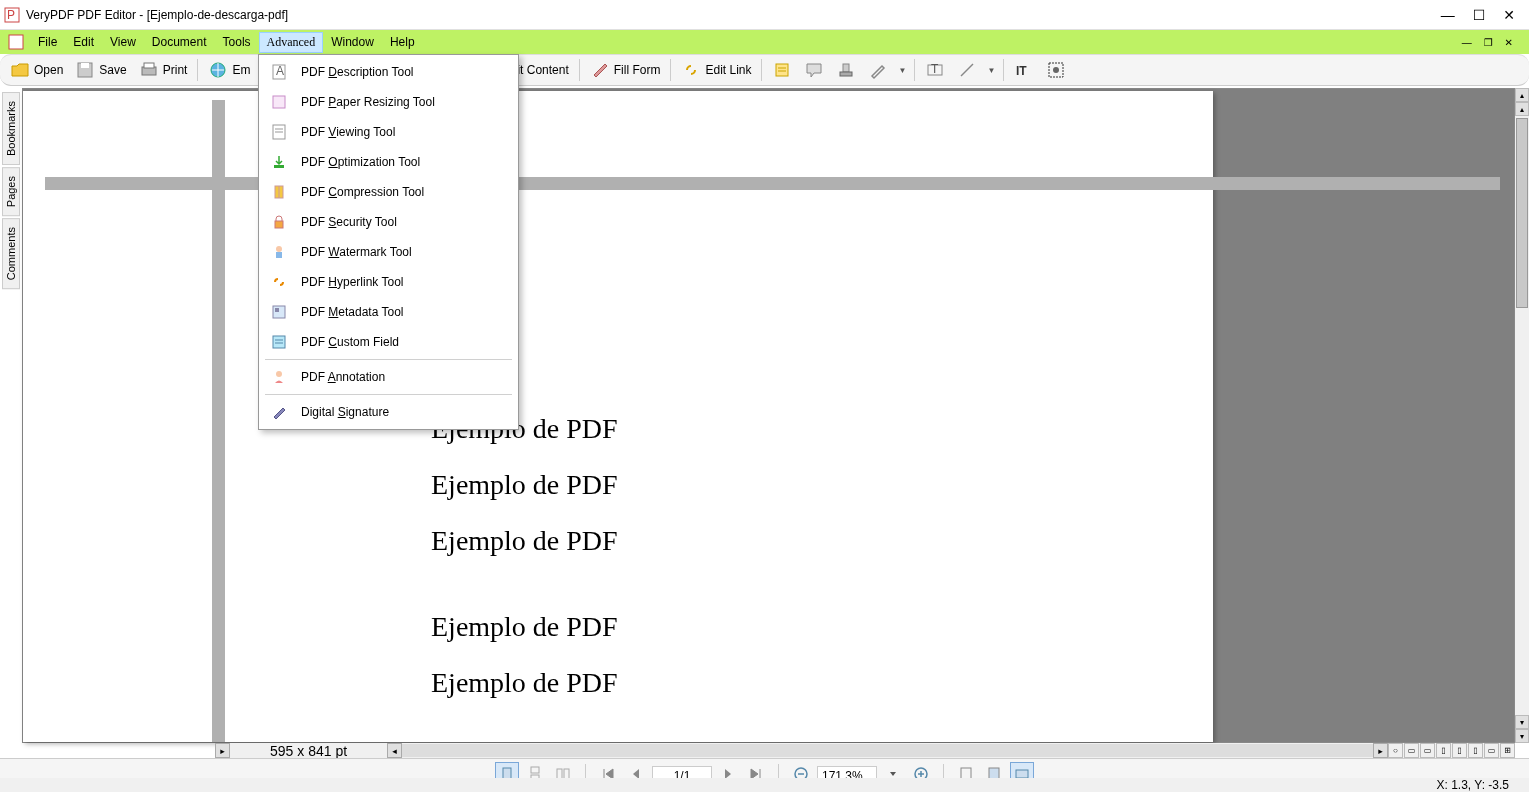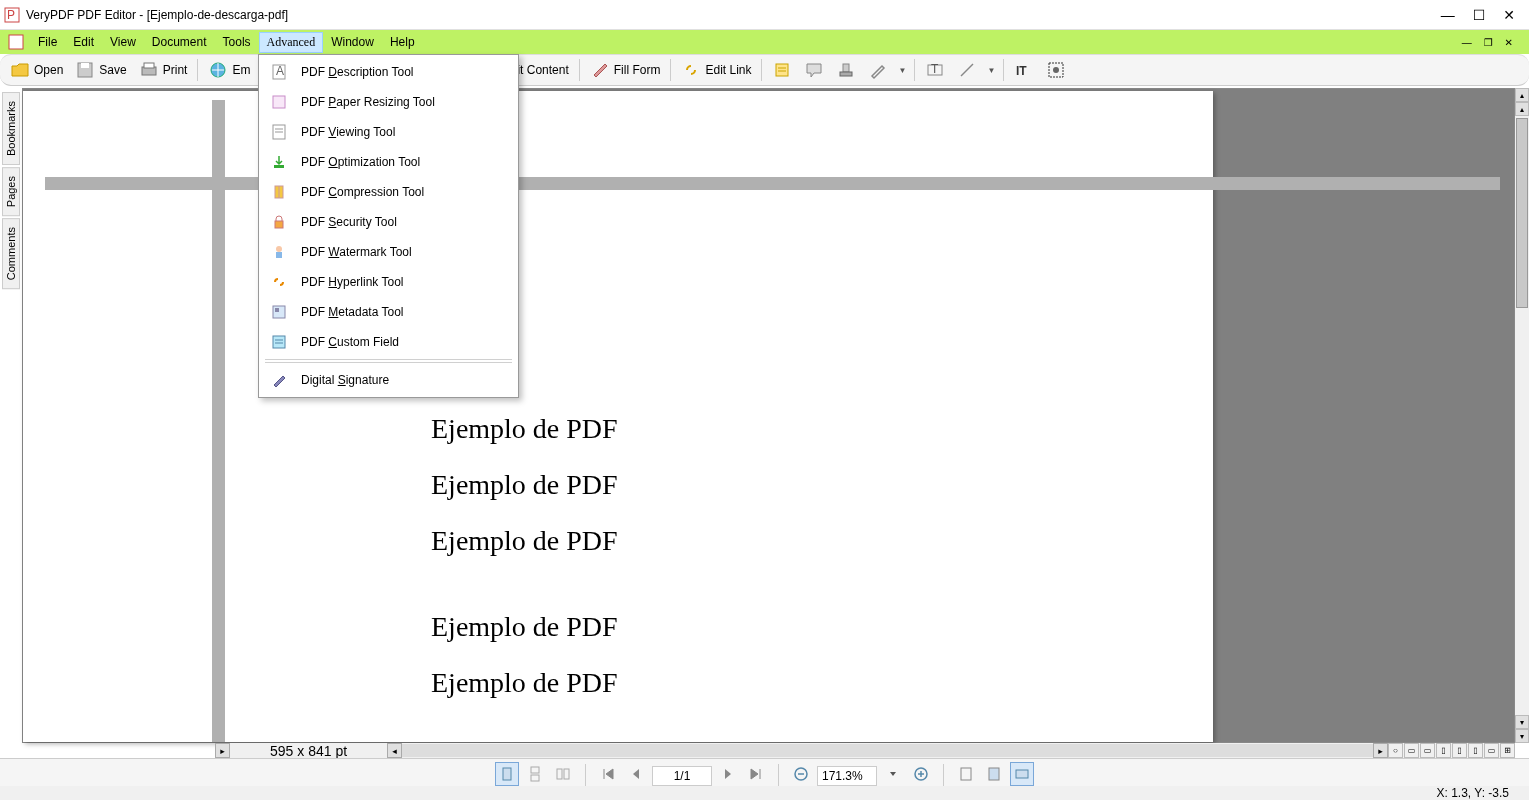--- a/index.html
+++ b/index.html
@@ -64,21 +64,21 @@
 
 
 .bottom-bar { position: absolute; left: 0; right: 0; bottom: 14px; height: 28px; background: #f5f5f5; border-top: 1px solid #ccc; display: flex; align-items: flex-end; justify-content: center; gap: 4px; }
 .bottom-bar .nav-btn { width: 24px; height: 24px; display: flex; align-items: center; justify-content: center; border: 1px solid transparent; cursor: default; }
 .bottom-bar .nav-btn.active { border: 1px solid #7aa7d8; background: #d8e8f8; }
 .bottom-bar .page-input { width: 60px; height: 20px; border: 1px solid #ccc; text-align: center; background: #fff; }
 .bottom-bar .zoom-input { width: 60px; height: 20px; border: 1px solid #ccc; padding: 0 4px; background: #fff; }
 .bottom-bar .sep { width: 1px; height: 22px; background: #ccc; margin: 0 6px; }
 
 
-.status-bar { position: absolute; left: 0; right: 0; bottom: 0; height: 14px; background: #f0f0f0; display: flex; align-items: center; justify-content: flex-end; font-size: 11px; padding-right: 20px; }
+.status-bar { position: absolute; left: 0; right: 0; bottom: 8px; height: 14px; background: #f0f0f0; display: flex; align-items: center; justify-content: flex-end; font-size: 11px; padding-right: 20px; }
 
 
 svg { display: block; }
 </style>
 </head>
 <body>
 
 <div class="title-bar">
   <span class="app-icon">
     <svg width="16" height="16">
@@ -329,20 +329,29 @@
     <span class="dd-icon">
         <svg width="16" height="16">
           <rect x="2" y="2" width="12" height="12" fill="#b8e8f8" stroke="#58a"></rect>
           <line x1="4" y1="6" x2="12" y2="6" stroke="#58a"></line>
           <line x1="4" y1="9" x2="12" y2="9" stroke="#58a"></line>
         </svg>
       </span>
     <span class="dd-label">PDF <u>C</u>ustom Field</span>
   </div>
   <div class="dd-sep"></div>
+  <div class="dd-item">
+    <span class="dd-icon">
+        <svg width="16" height="16">
+          <circle cx="8" cy="5" r="3" fill="#f8c8a8"></circle>
+          <path d="M4 14 Q8 9 12 14" fill="#e88"></path>
+        </svg>
+      </span>
+    <span class="dd-label">PDF <u>A</u>nnotation</span>
+  </div>
   <div class="dd-sep"></div>
   <div class="dd-item">
     <span class="dd-icon">
         <svg width="16" height="16">
           <path d="M3 13 L12 4 L14 6 L5 15 Z" fill="#88b" stroke="#558"></path>
         </svg>
       </span>
     <span class="dd-label">Digital <u>S</u>ignature</span>
   </div>
 </div>

